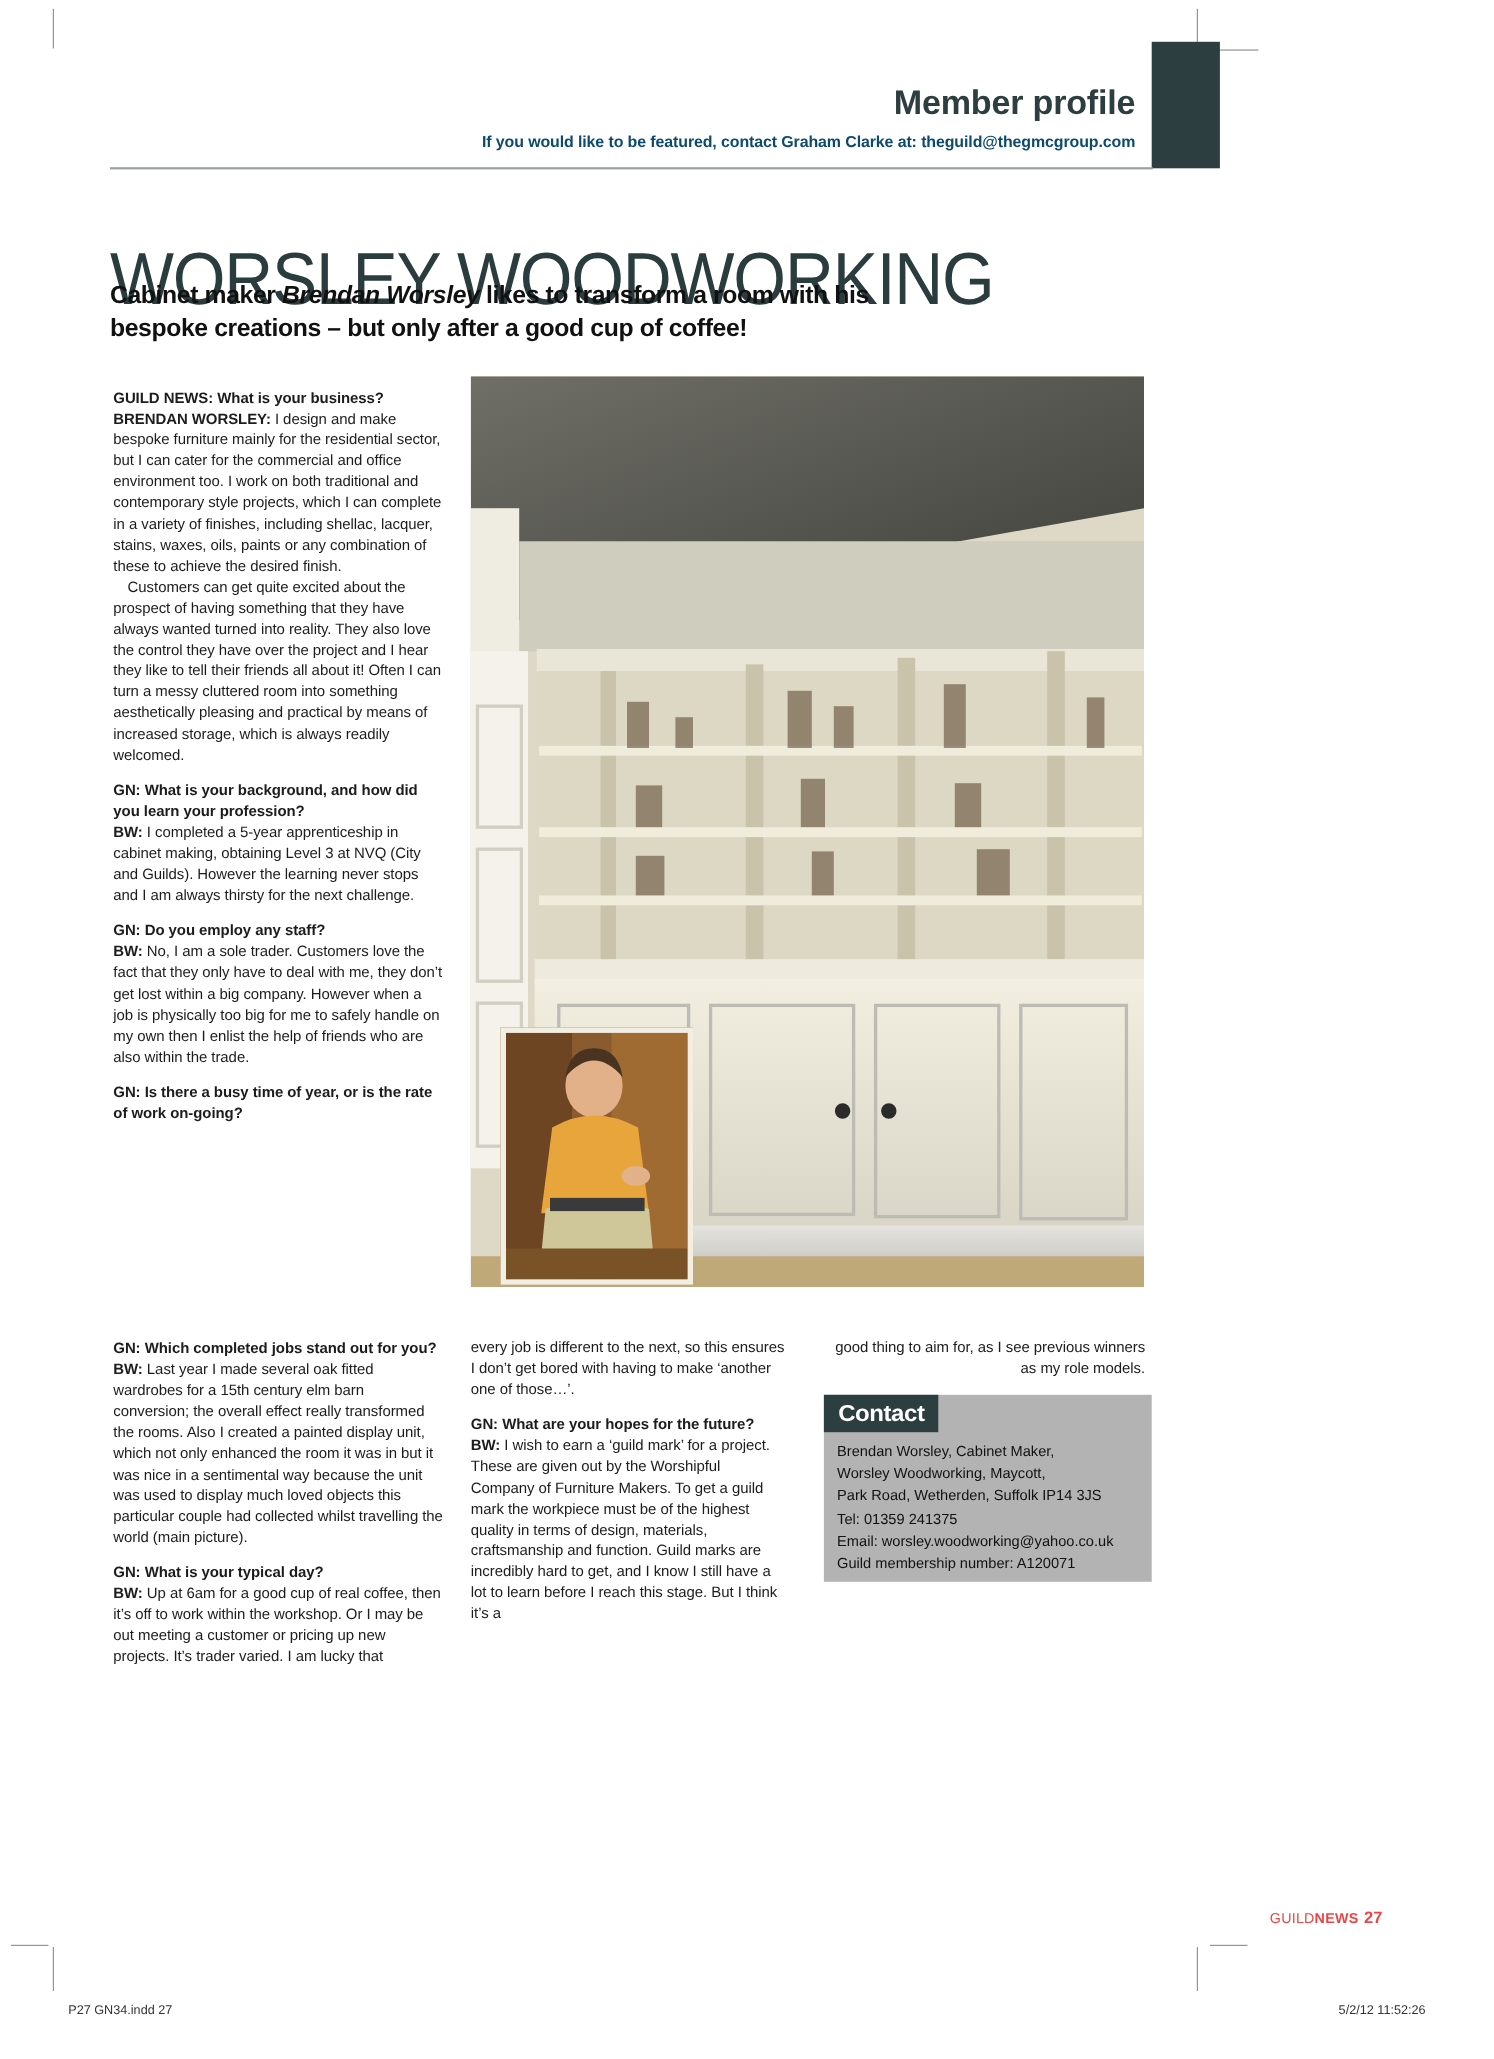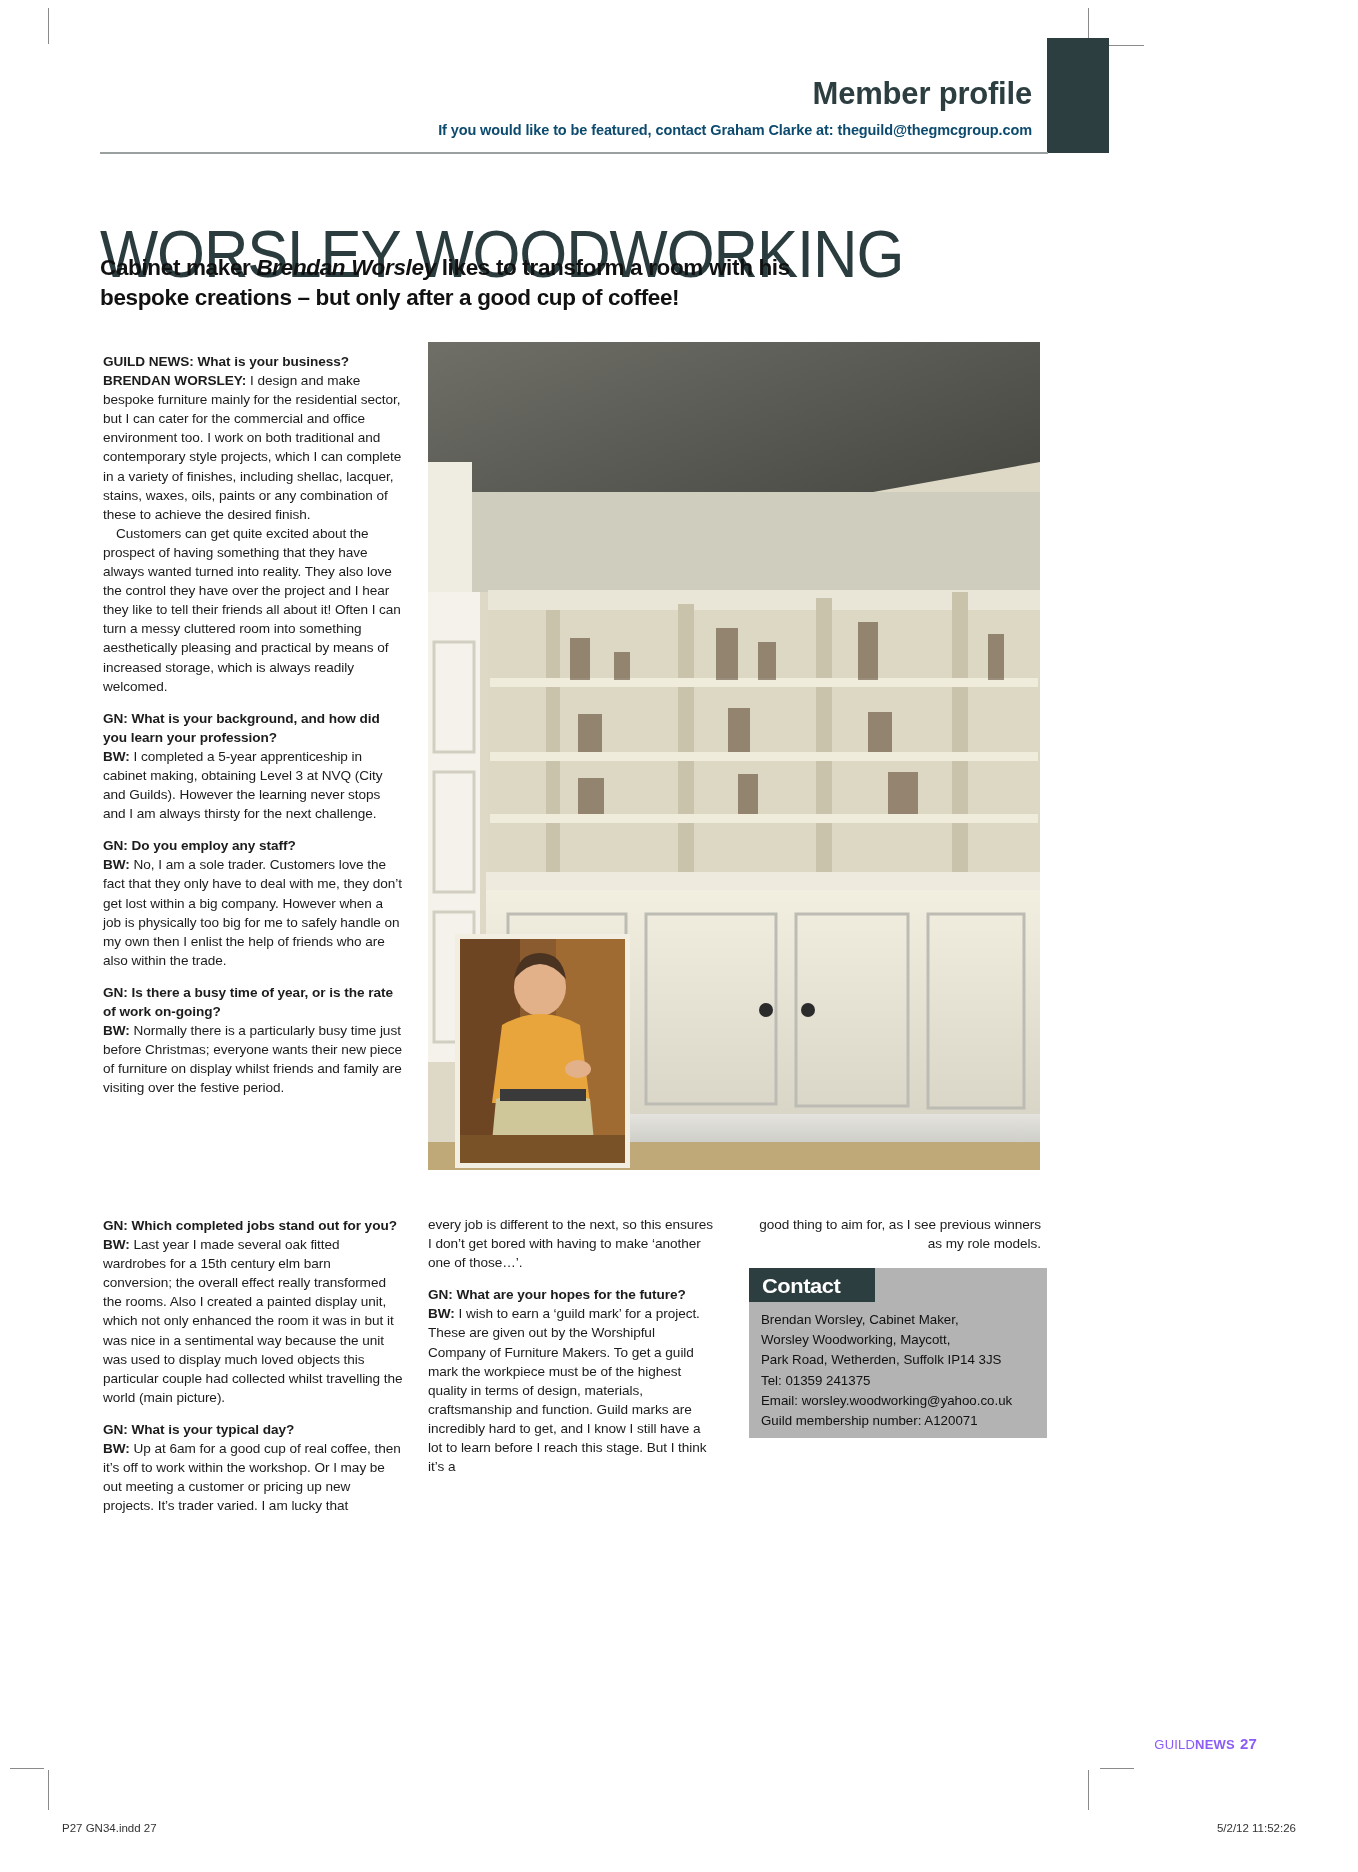--- a/index.html
+++ b/index.html
@@ -53,31 +53,31 @@
   
   .photo-main{position:absolute;left:428px;top:342px;width:612px;height:828px;
               overflow:hidden;background:#cdbfa4;}
   .photo-inset{position:absolute;left:455px;top:934px;width:175px;height:234px;
                border:5px solid #f2efe2;box-sizing:border-box;overflow:hidden;
                background:#8a5a32;}
 
   
   .contact-box{position:absolute;left:749px;top:1268px;width:298px;height:170px;
                background:#b3b3b3;}
-  .contact-hd{position:absolute;left:749px;top:1268px;width:126px;height:34px;
+  .contact-hd{position:absolute;left:749px;top:1268px;width:104px;height:34px;
               background:#2d3e40;}
   .contact-hd span{position:absolute;left:13px;top:6px;color:#fff;
                    font-size:21px;font-weight:700;letter-spacing:-0.4px;
                    transform:scaleX(1.04);transform-origin:left top;}
   .contact-lines{position:absolute;left:761px;top:1310px;width:280px;
                  font-size:13.3px;line-height:1.52;color:#111;}
 
   
   .guildnews{position:absolute;right:101px;top:1735px;font-size:13px;
-             color:#8b5cf6;letter-spacing:0.2px;}
+             color:#ef4444;letter-spacing:0.2px;}
   .guildnews .g1{font-weight:400;}
   .guildnews .g2{font-weight:700;}
   .guildnews .pg{font-weight:700;font-size:15px;margin-left:5px;}
   .foot-left{position:absolute;left:62px;top:1822px;font-size:11.5px;color:#333;}
   .foot-right{position:absolute;right:62px;top:1822px;font-size:11.5px;color:#333;}
 </style>
 </head>
 <body>
 
 <div class="cropmark cm-tl-v"></div>
@@ -189,21 +189,20 @@
   <p><b>BRENDAN WORSLEY:</b><span> I design and make bespoke furniture mainly for the residential sector, but I can cater for the commercial and office environment too. I work on both traditional and contemporary style projects, which I can complete in a variety of finishes, including shellac, lacquer, stains, waxes, oils, paints or any combination of these to achieve the desired finish.</span></p>
   <p class="indent">Customers can get quite excited about the prospect of having something that they have always wanted turned into reality. They also love the control they have over the project and I hear they like to tell their friends all about it! Often I can turn a messy cluttered room into something aesthetically pleasing and practical by means of increased storage, which is always readily welcomed.</p>
   <div class="gap"></div>
   <p><b>GN: What is your background, and how did you learn your profession?</b></p>
   <p><b>BW:</b><span> I completed a 5-year apprenticeship in cabinet making, obtaining Level 3 at NVQ (City and Guilds). However the learning never stops and I am always thirsty for the next challenge.</span></p>
   <div class="gap"></div>
   <p><b>GN: Do you employ any staff?</b></p>
   <p><b>BW:</b><span> No, I am a sole trader. Customers love the fact that they only have to deal with me, they don’t get lost within a big company. However when a job is physically too big for me to safely handle on my own then I enlist the help of friends who are also within the trade.</span></p>
   <div class="gap"></div>
   <p><b>GN: Is there a busy time of year, or is the rate of work on-going?</b></p>
-  <p><b>BW:</b><span> Normally there is a particularly busy time just before Christmas; everyone wants their new piece of furniture on display whilst friends and family are visiting over the festive period.</span></p>
 </div>
 
 <div class="col" id="col1b">
   <p><b>GN: Which completed jobs stand out for you?</b></p>
   <p><b>BW:</b><span> Last year I made several oak fitted wardrobes for a 15th century elm barn conversion; the overall effect really transformed the rooms. Also I created a painted display unit, which not only enhanced the room it was in but it was nice in a sentimental way because the unit was used to display much loved objects this particular couple had collected whilst travelling the world (main picture).</span></p>
   <div class="gap"></div>
   <p><b>GN: What is your typical day?</b></p>
   <p><b>BW:</b><span> Up at 6am for a good cup of real coffee, then it’s off to work within the workshop. Or I may be out meeting a customer or pricing up new projects. It’s trader varied. I am lucky that</span></p>
 </div>
 

